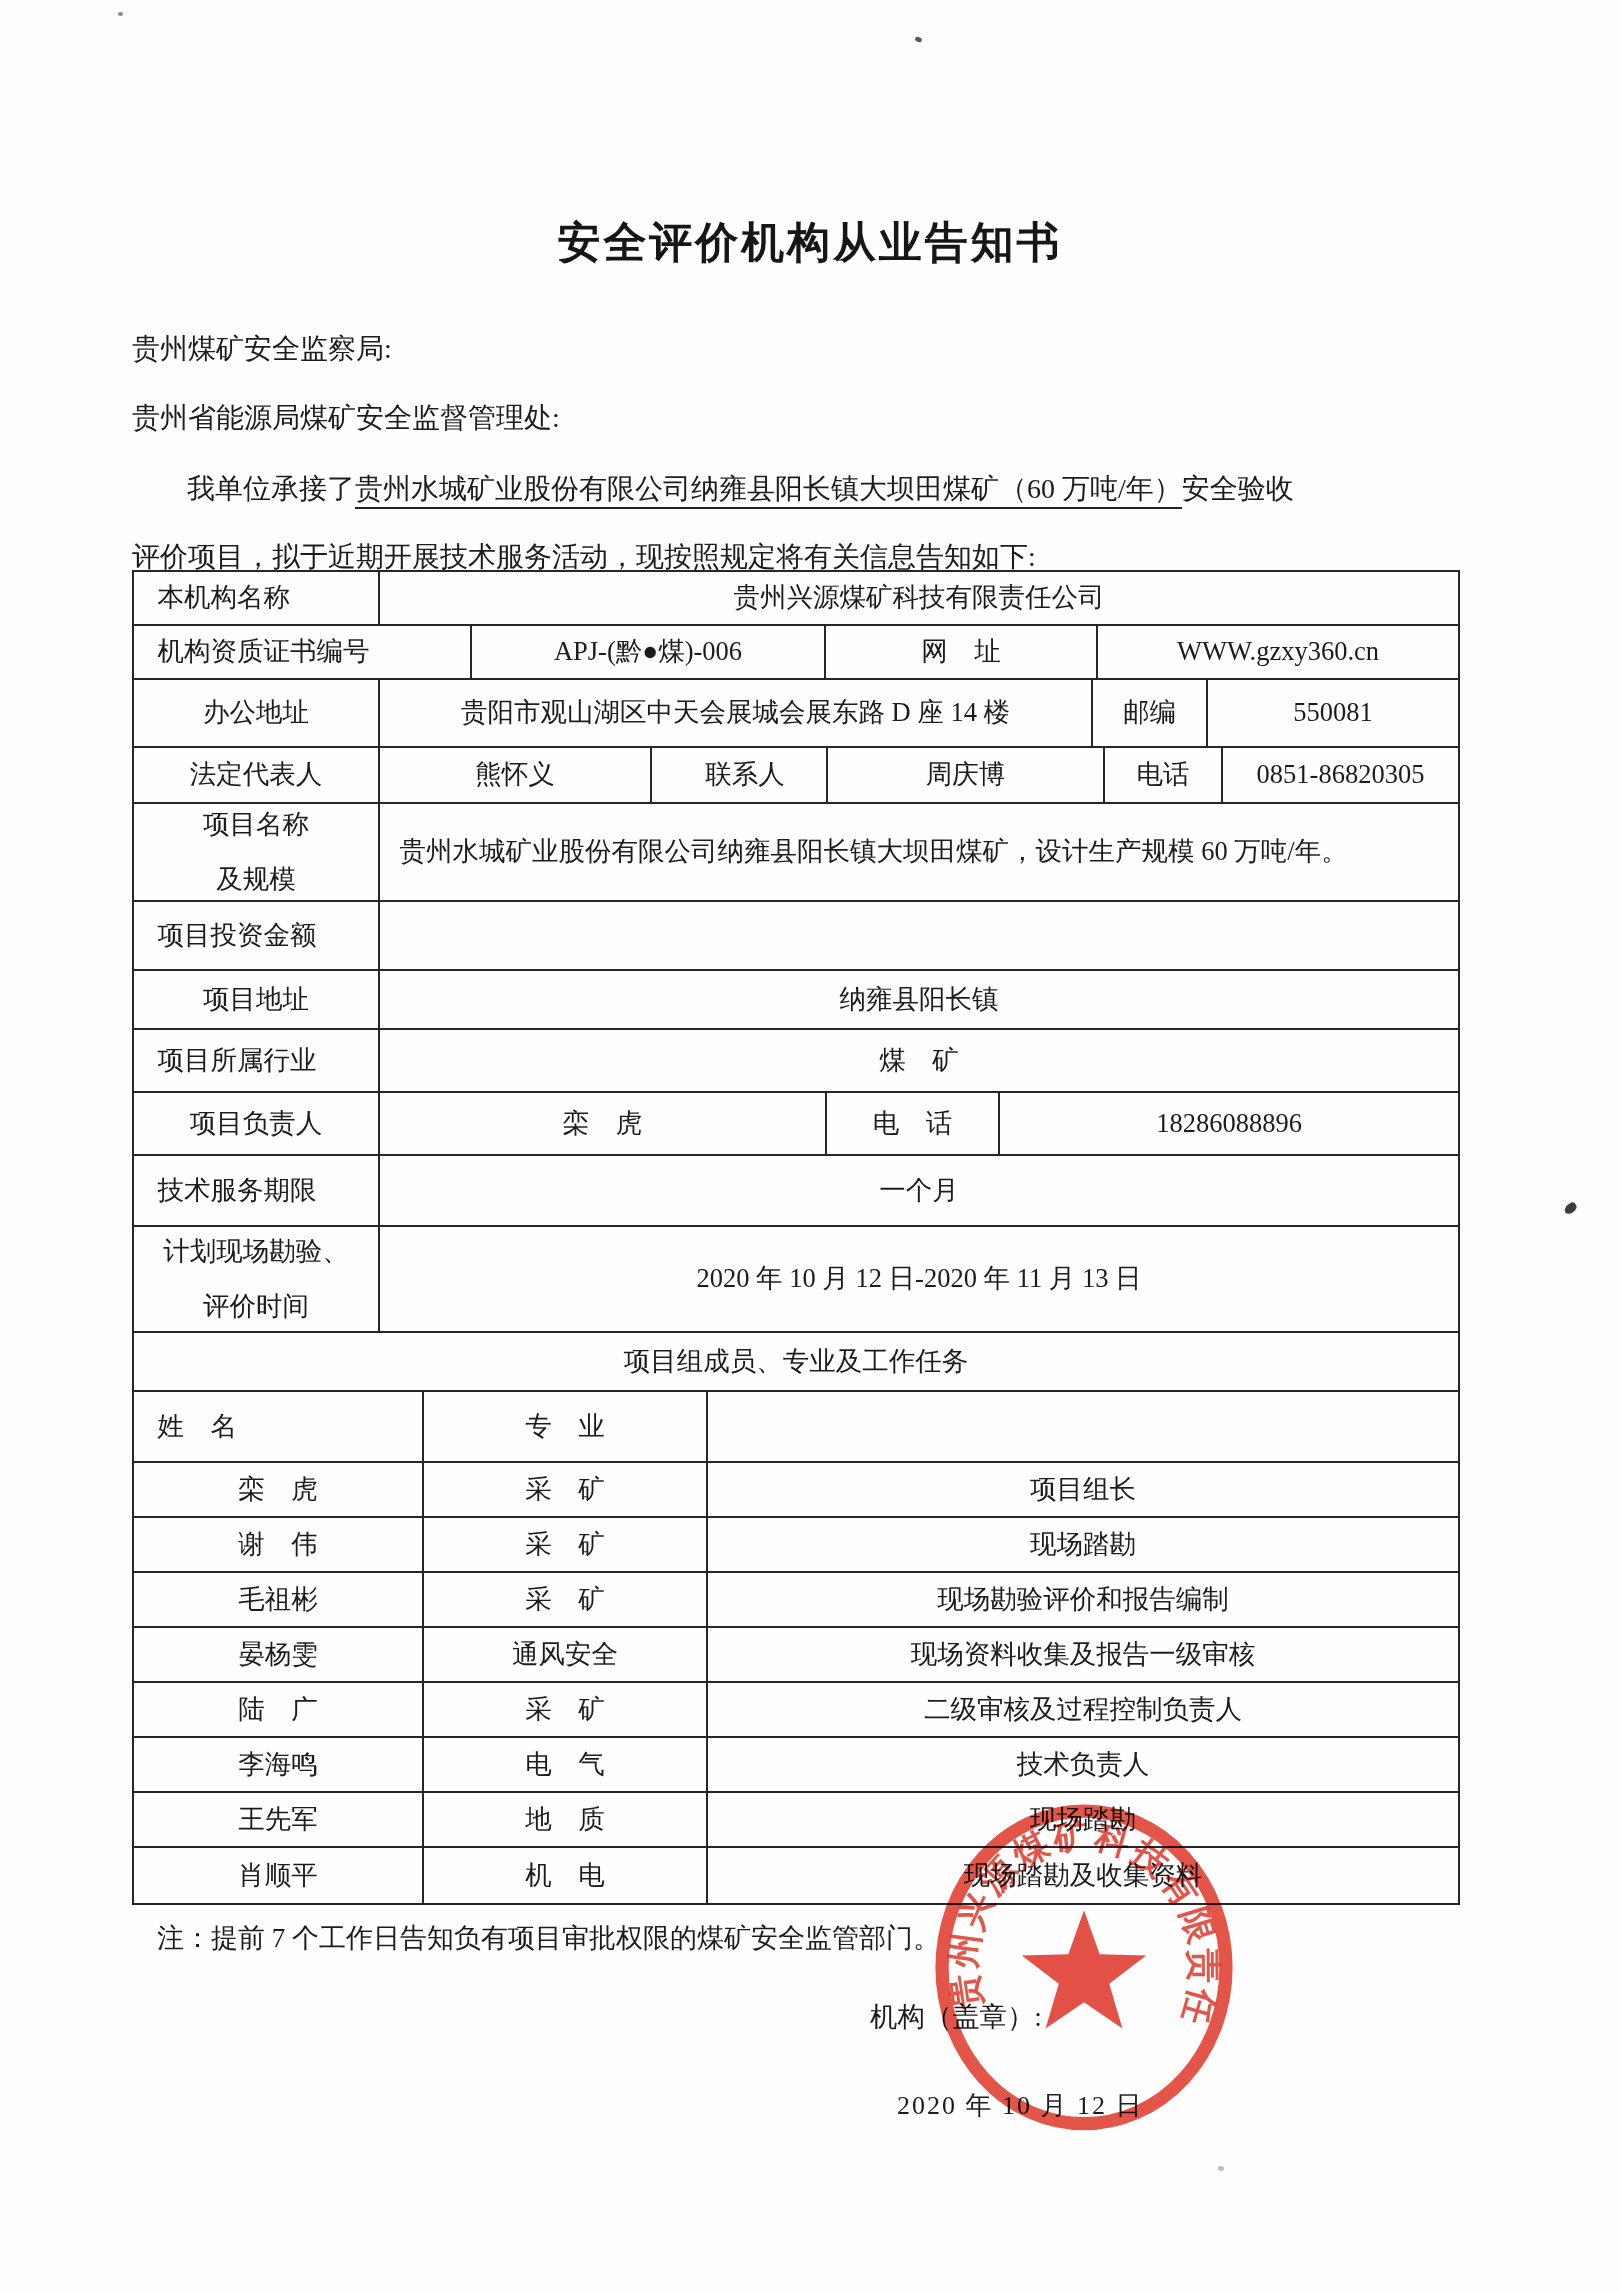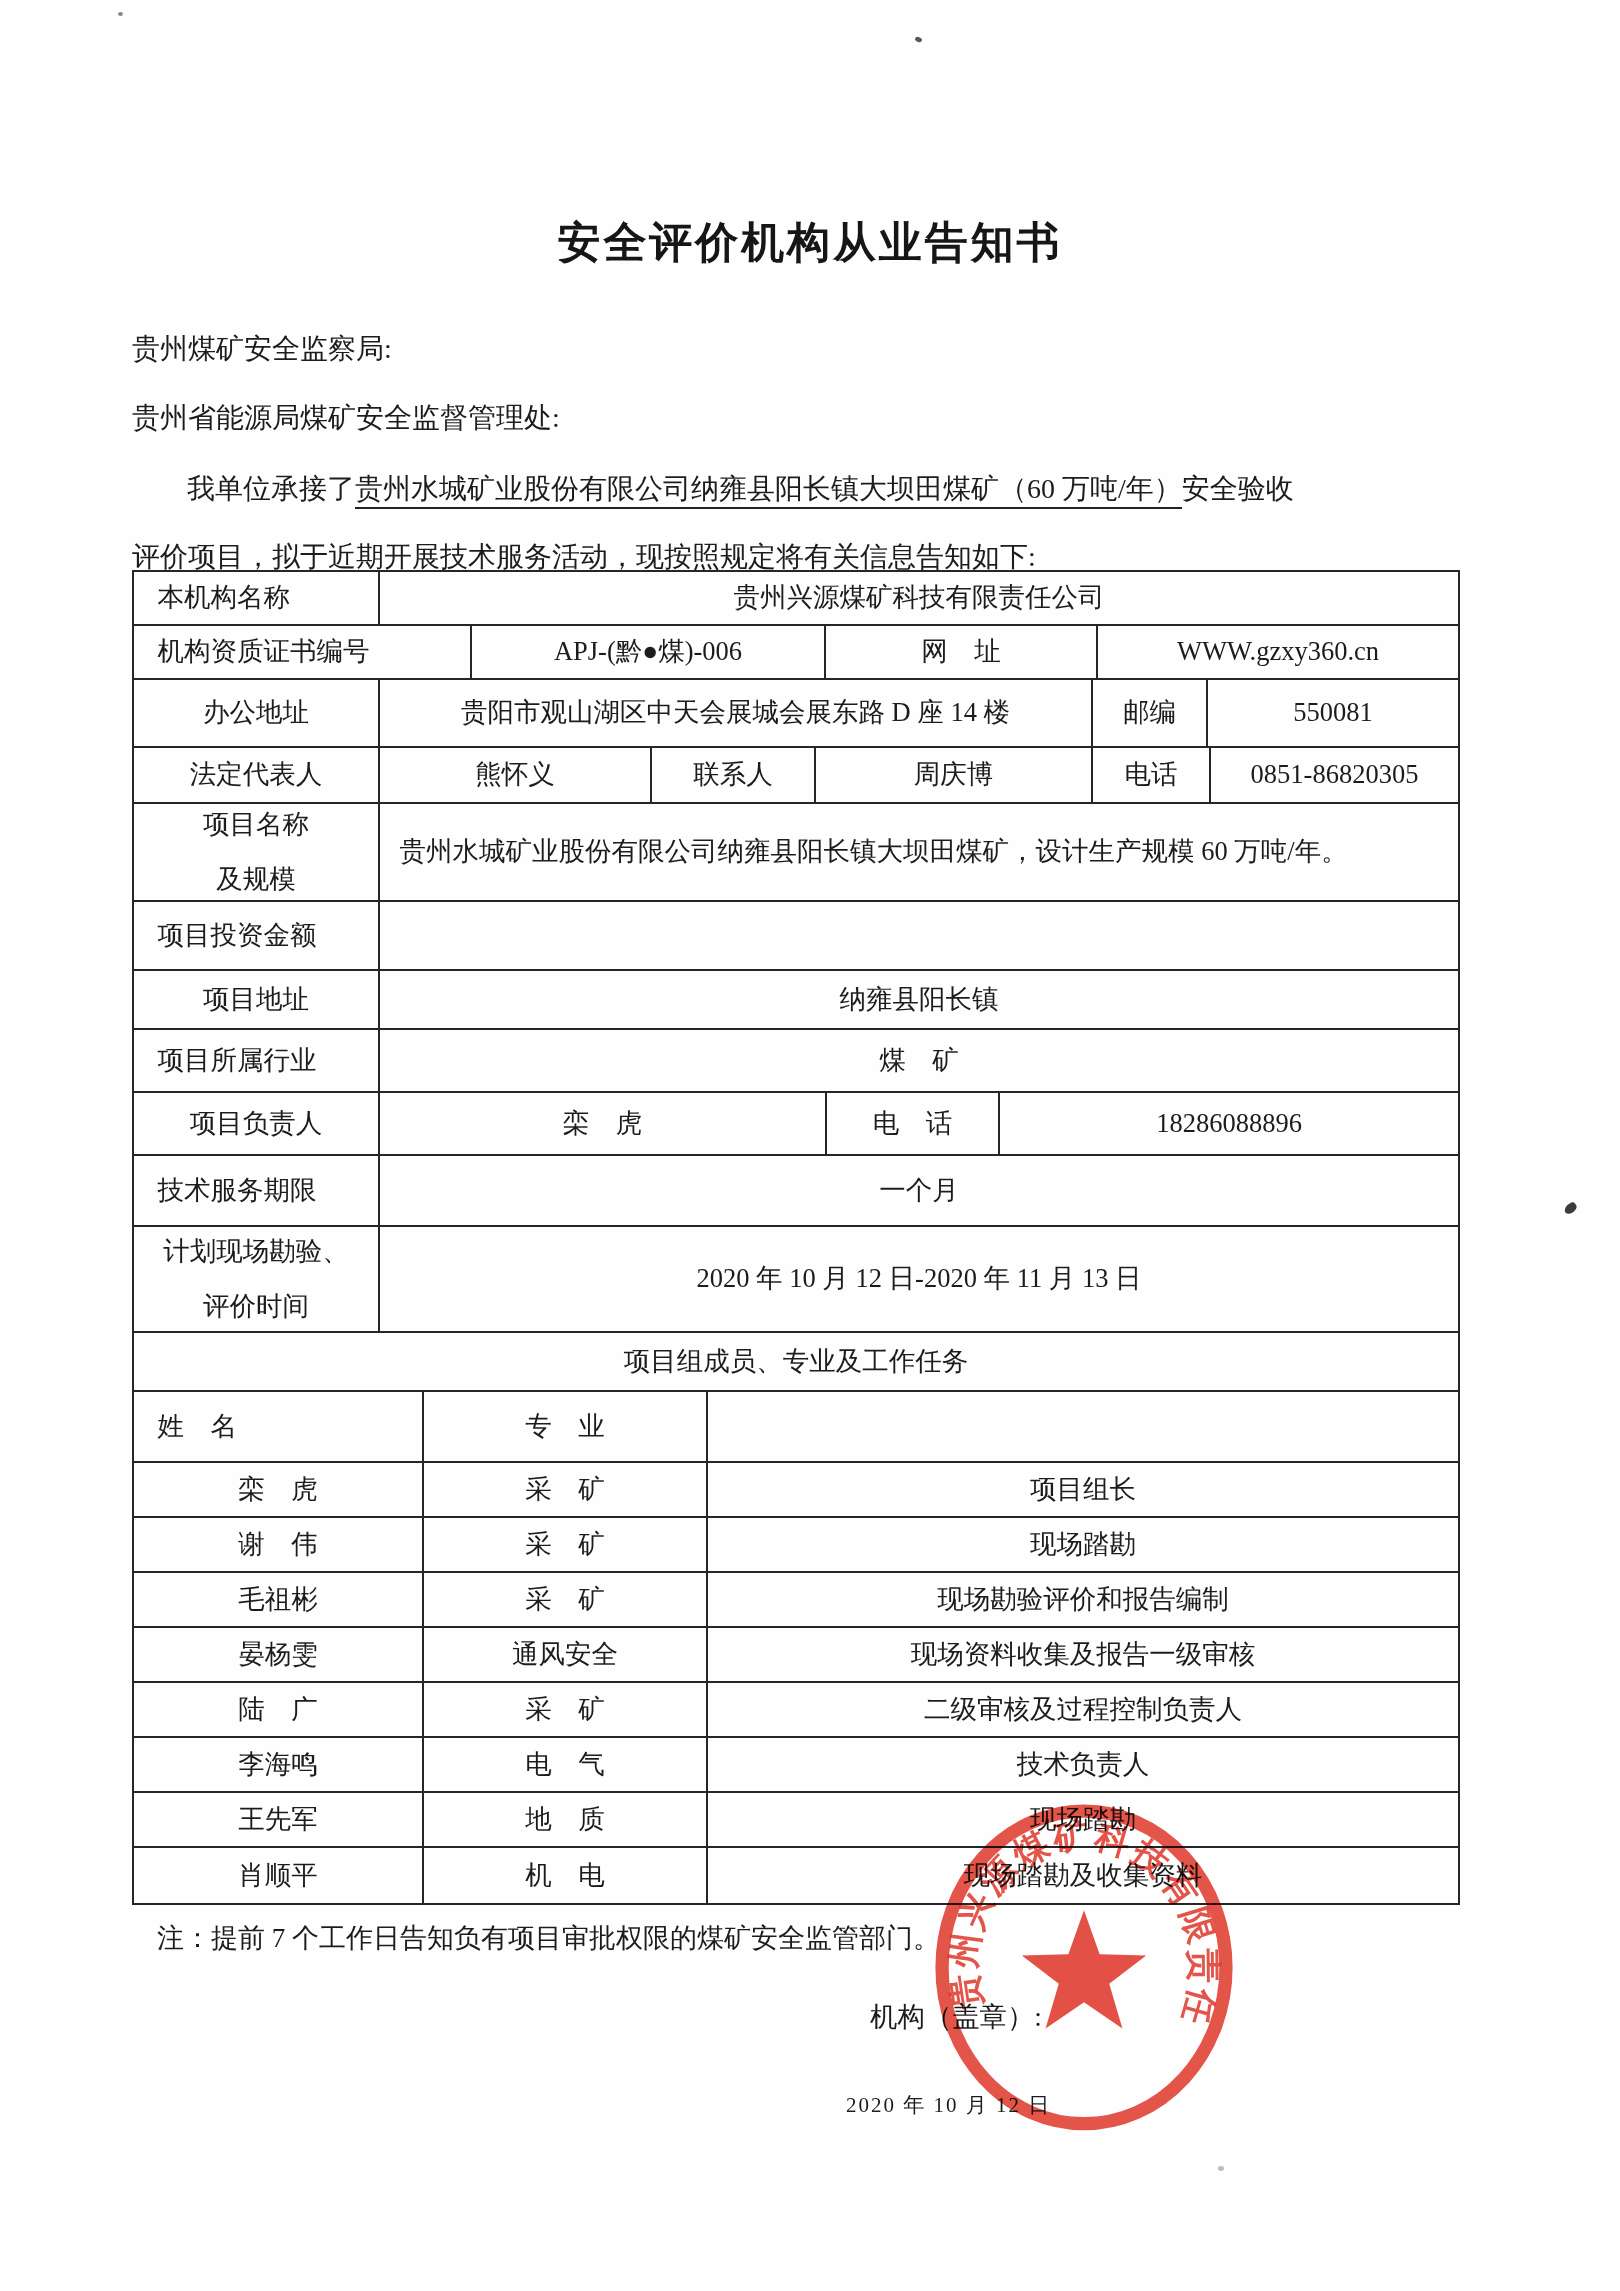--- a/index.html
+++ b/index.html
@@ -53,37 +53,37 @@
   .stack{display:flex;flex-direction:column;align-items:center;justify-content:center;gap:13.7px;}
 
   
   .w-lab{width:246px;flex:0 0 246px;}
   .w-r2a{width:338px;flex:0 0 338px;}
   .w-r2b{width:354px;flex:0 0 354px;}
   .w-r2c{width:272px;flex:0 0 272px;}
   .w-r3b{width:713px;flex:0 0 713px;}
   .w-r3c{width:115px;flex:0 0 115px;}
   .w-r4b{width:272px;flex:0 0 272px;}
-  .w-r4c{width:164px;flex:0 0 164px;}
+  .w-r4c{width:164px;flex:0 0 164px;margin-left:12px;}
   .w-r4d{width:277px;flex:0 0 277px;}
   .w-r4e{width:118px;flex:0 0 118px;}
   .w-r9b{width:447px;flex:0 0 447px;}
   .w-r9c{width:173px;flex:0 0 173px;}
   .w-mn{width:290px;flex:0 0 290px;}
   .w-mm{width:284px;flex:0 0 284px;}
 
   
   .h1{height:54px;} .h2{height:54px;} .h3{height:68px;} .h4{height:56px;}
   .h5{height:98px;} .h6{height:69px;} .h7{height:59px;} .h8{height:63px;}
   .h9{height:63px;} .h10{height:71px;} .h11{height:106px;} .h12{height:59px;}
   .h13{height:71px;} .hm{height:55px;}
 
   .note-line{left:157px;top:1919px;font-size:27px;}
   .seal-label{left:870px;top:1998px;font-size:27.4px;}
-  .date-line{left:846px;top:2086px;font-size:21px;letter-spacing:2px;}
+  .date-line{left:897px;top:2086px;font-size:26px;letter-spacing:2px;}
 
   
   .stamp{
     left:929px;top:1802px;width:310px;height:337px;
     mix-blend-mode:multiply;
     opacity:.93;
   }
   .stamp text{
     font-family:"Liberation Serif","DejaVu Serif",serif;
     font-size:34px;font-weight:bold;letter-spacing:3px;

